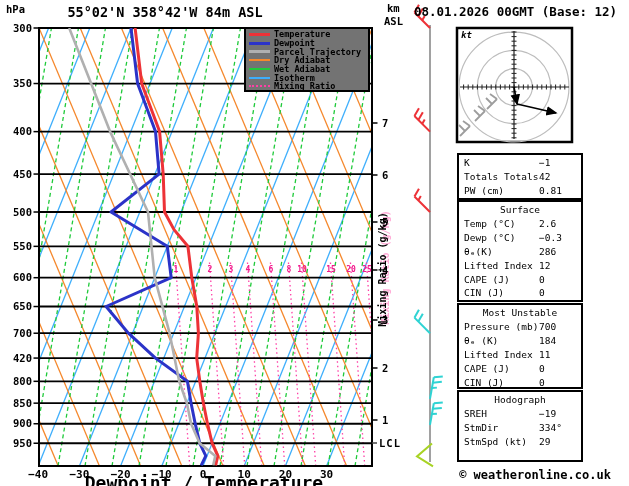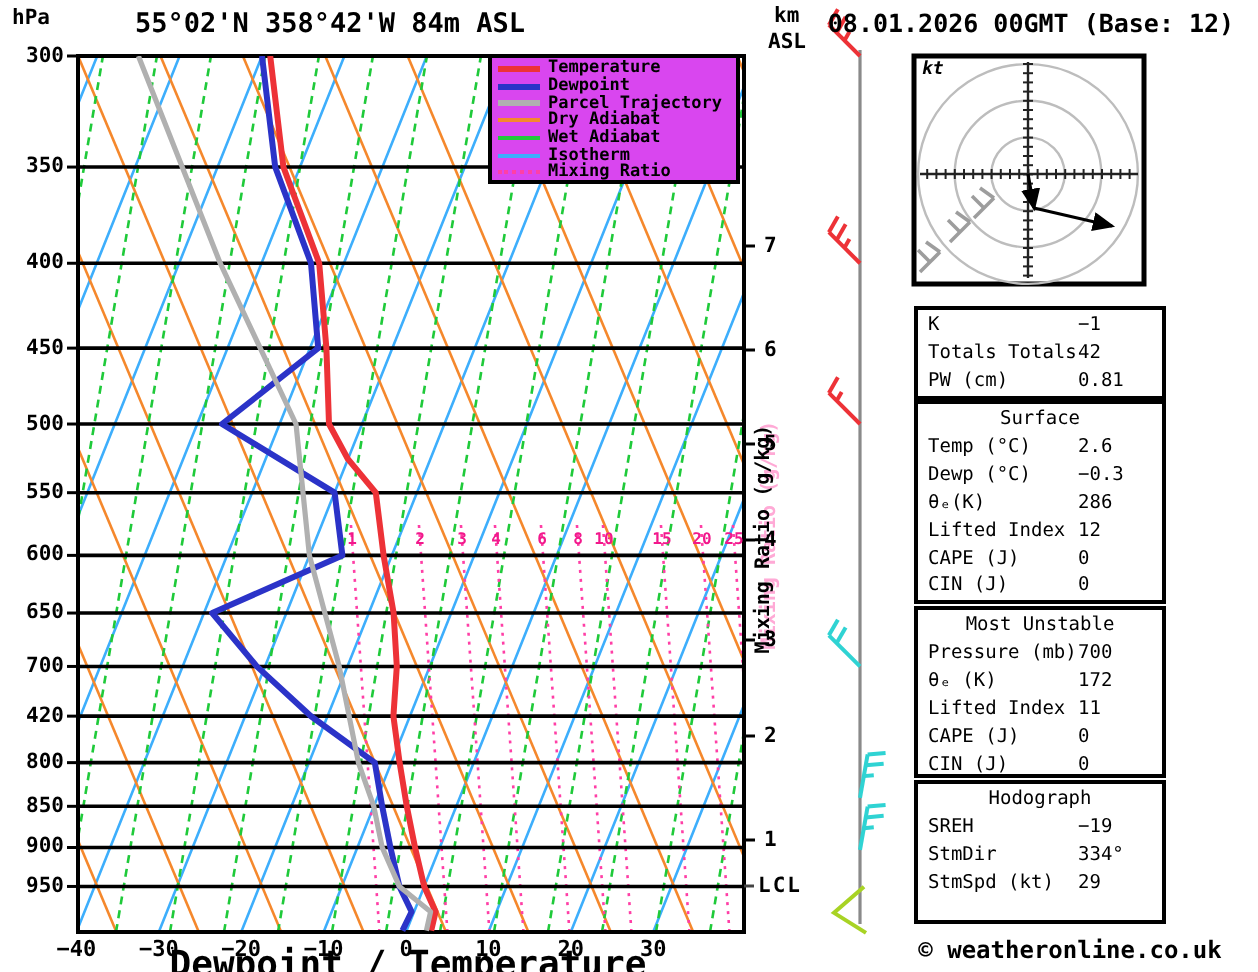--- a/index.html
+++ b/index.html
@@ -12,21 +12,21 @@
   #asl-label { left:384px; top:15px; font-size:10.5px; font-weight:bold;text-align:right; }
   #date { left:402px; top:4px; width:227px; text-align:center; font-size:12.5px; font-weight:bold; white-space:nowrap; }
   .pressure-label { width:26px; text-align:right; font-size:10.5px; font-weight:bold; }
   .xtick-label { width:40px; text-align:center; font-size:11px; font-weight:bold; }
   #xlabel { left:58px; top:472px; width:292px; text-align:center; font-size:18px; font-weight:bold; }
   .km-tick-label { font-size:10.5px; font-weight:bold; }
   #lcl-label { left:379px; top:437px; font-size:10.5px; font-weight:bold; letter-spacing:1px; }
   #mixing-axis-label { left:307px; top:264px; width:150px; text-align:center; font-size:10px; font-weight:bold;
       transform:rotate(-90deg); transform-origin:center; text-shadow:2px 3px 0 #ffaad6; white-space:nowrap; }
   .mx-label { font-size:8px; font-weight:bold; color:#f2188c; transform:translateX(-50%); }
-  #legend { left:244px; top:27px; width:126px; height:65px; border:2px solid #000; background:#d946ef; padding:1px 0 0 3px; }
+  #legend { left:244px; top:27px; width:126px; height:65px; border:2px solid #000; background:#737373; padding:1px 0 0 3px; }
   .legend-row { display:flex; align-items:center; height:8.7px; }
   .legend-swatch { width:21px; margin-right:4px; flex:none; }
   .legend-label { font-size:8.5px; font-weight:bold; white-space:nowrap; }
   #hodo-kt { left:461px; top:30px; font-size:9px; font-weight:bold;font-style:italic; }
   .panel { left:457px; width:126px; border:2px solid #000; background:#fff; padding-top:1px; }
   .panel-header { text-align:center; font-size:9.5px; height:14px; line-height:13px; }
   .panel-row { position:relative; height:13.9px; line-height:13px; font-size:9.5px; padding-left:5px; white-space:nowrap; }
   .panel-val { position:absolute; left:80px; top:0; }
   #footer { left:441px; top:468px; width:188px; text-align:center; font-size:12px; font-weight:bold; white-space:nowrap; }
 </style>
@@ -358,21 +358,21 @@
       <div class="panel-row"><span>Temp (°C)</span><span class="panel-val">2.6</span></div>
       <div class="panel-row"><span>Dewp (°C)</span><span class="panel-val">−0.3</span></div>
       <div class="panel-row"><span>θₑ(K)</span><span class="panel-val">286</span></div>
       <div class="panel-row"><span>Lifted Index</span><span class="panel-val">12</span></div>
       <div class="panel-row"><span>CAPE (J)</span><span class="panel-val">0</span></div>
       <div class="panel-row"><span>CIN (J)</span><span class="panel-val">0</span></div>
     </div>
     <div class="abs panel" style="top: 303px; height: 86px;">
       <div class="panel-header">Most Unstable</div>
       <div class="panel-row"><span>Pressure (mb)</span><span class="panel-val">700</span></div>
-      <div class="panel-row"><span>θₑ (K)</span><span class="panel-val">172</span></div>
+      <div class="panel-row"><span>θₑ (K)</span><span class="panel-val">184</span></div>
       <div class="panel-row"><span>Lifted Index</span><span class="panel-val">11</span></div>
       <div class="panel-row"><span>CAPE (J)</span><span class="panel-val">0</span></div>
       <div class="panel-row"><span>CIN (J)</span><span class="panel-val">0</span></div>
     </div>
     <div class="abs panel" style="top: 390px; height: 72px;">
       <div class="panel-header">Hodograph</div>
       <div class="panel-row"><span>SREH</span><span class="panel-val">−19</span></div>
       <div class="panel-row"><span>StmDir</span><span class="panel-val">334°</span></div>
       <div class="panel-row"><span>StmSpd (kt)</span><span class="panel-val">29</span></div>
     </div>

